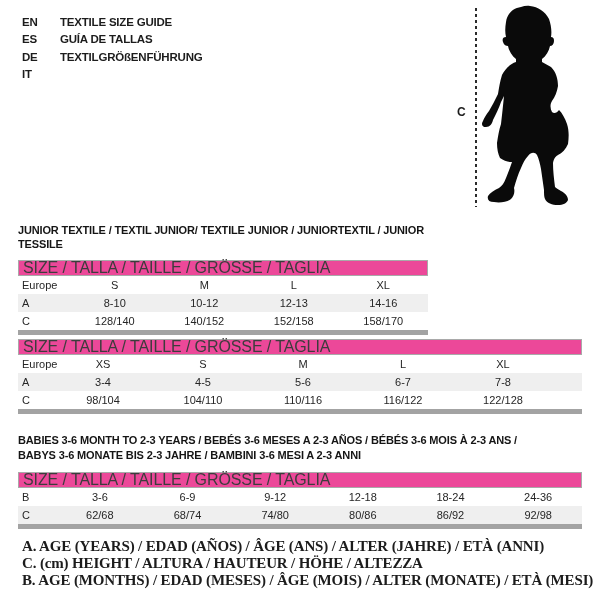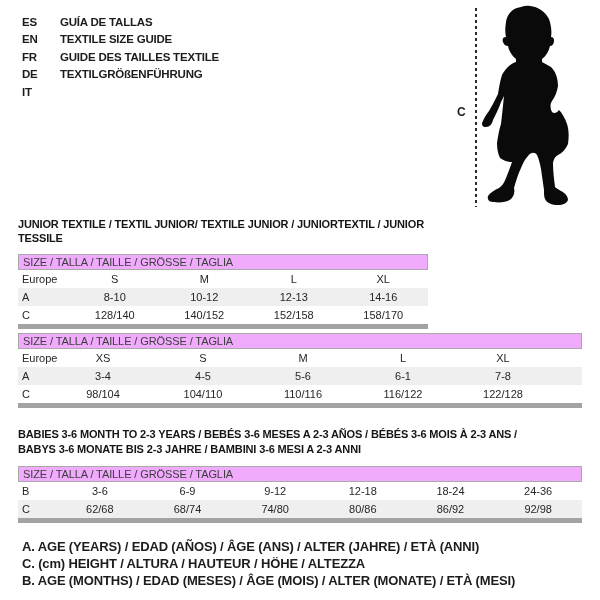--- a/index.html
+++ b/index.html
@@ -16,56 +16,52 @@
   .lang-code { width:38px; }
 
   
   #figure { position:absolute; left:455px; top:0; width:140px; height:212px; }
   .dash-line { position:absolute; left:20px; top:8px; width:2px; height:199px;
                background:repeating-linear-gradient(#2b2b2b 0 3px, transparent 3px 6px); }
   .c-label { position:absolute; left:2px; top:105px; font-weight:bold; font-size:12px; }
   #figure svg { position:absolute; left:25px; top:0; }
 
   
-  .size-section { position:absolute; left:18px; }
+  .size-section { position:absolute; left:18px;margin-top:6px; }
   #sec1 { top:217px; width:410px; }
   #sec2 { top:324px; width:564px; }
   #sec3 { top:427px; width:564px; }
   .sec-title { margin:0; font-size:11px; line-height:14px; font-weight:bold;
                letter-spacing:-0.15px; color:#151515; }
   #sec3 .sec-title { line-height:15px; }
   .sec-title span { display:block; }
-  .size-bar { margin-top:9px; height:14px; background:#f0abfc; border:1px solid #a9a9a9;
+  .size-bar { margin-top:9px; height:14px; background:#ec4899; border:1px solid #a9a9a9;
               display:flex; align-items:center; padding-left:4px;
-              font-size:11px; color:#3c3c3c; letter-spacing:-0.1px; }
+              font-size:16px; color:#3c3c3c; letter-spacing:-0.1px; }
   table { width:100%; border-collapse:collapse; table-layout:fixed;
           font-size:11px; color:#262626; border-bottom:5px solid #a3a3a3; }
   td { height:18px; padding:0; text-align:center; vertical-align:middle; white-space:nowrap; }
   td.lbl { text-align:left; padding-left:4px; }
   tr.shaded td { background:#efefef; }
 
   
-  #footnotes { position:absolute; left:22px; top:538px; font-size:13px;
-               font-weight:bold; line-height:17px; letter-spacing:-0.15px; }
+  #footnotes { position:absolute; left:22px; top:538px; font-size:15px;
+               font-weight:bold; line-height:17px; letter-spacing:-0.15px;font-family:Liberation Serif, serif; }
 </style>
 </head>
 <body>
 
 <div id="lang-header">
   <div class="lang-row">
+    <span class="lang-code">EN</span>
+    <span class="lang-title">TEXTILE SIZE GUIDE</span>
+  </div>
+  <div class="lang-row">
     <span class="lang-code">ES</span>
     <span class="lang-title">GUÍA DE TALLAS</span>
-  </div>
-  <div class="lang-row">
-    <span class="lang-code">EN</span>
-    <span class="lang-title">TEXTILE SIZE GUIDE</span>
-  </div>
-  <div class="lang-row">
-    <span class="lang-code">FR</span>
-    <span class="lang-title">GUIDE DES TAILLES TEXTILE</span>
   </div>
   <div class="lang-row">
     <span class="lang-code">DE</span>
     <span class="lang-title">TEXTILGRÖßENFÜHRUNG</span>
   </div>
   <div class="lang-row">
     <span class="lang-code">IT</span>
   </div>
 </div>
 
@@ -168,21 +164,21 @@
       <td>M</td>
       <td>L</td>
       <td>XL</td>
       <td></td>
     </tr>
     <tr class="shaded">
       <td class="lbl">A</td>
       <td>3-4</td>
       <td>4-5</td>
       <td>5-6</td>
-      <td>6-1</td>
+      <td>6-7</td>
       <td>7-8</td>
       <td></td>
     </tr>
     <tr>
       <td class="lbl">C</td>
       <td>98/104</td>
       <td>104/110</td>
       <td>110/116</td>
       <td>116/122</td>
       <td>122/128</td>

